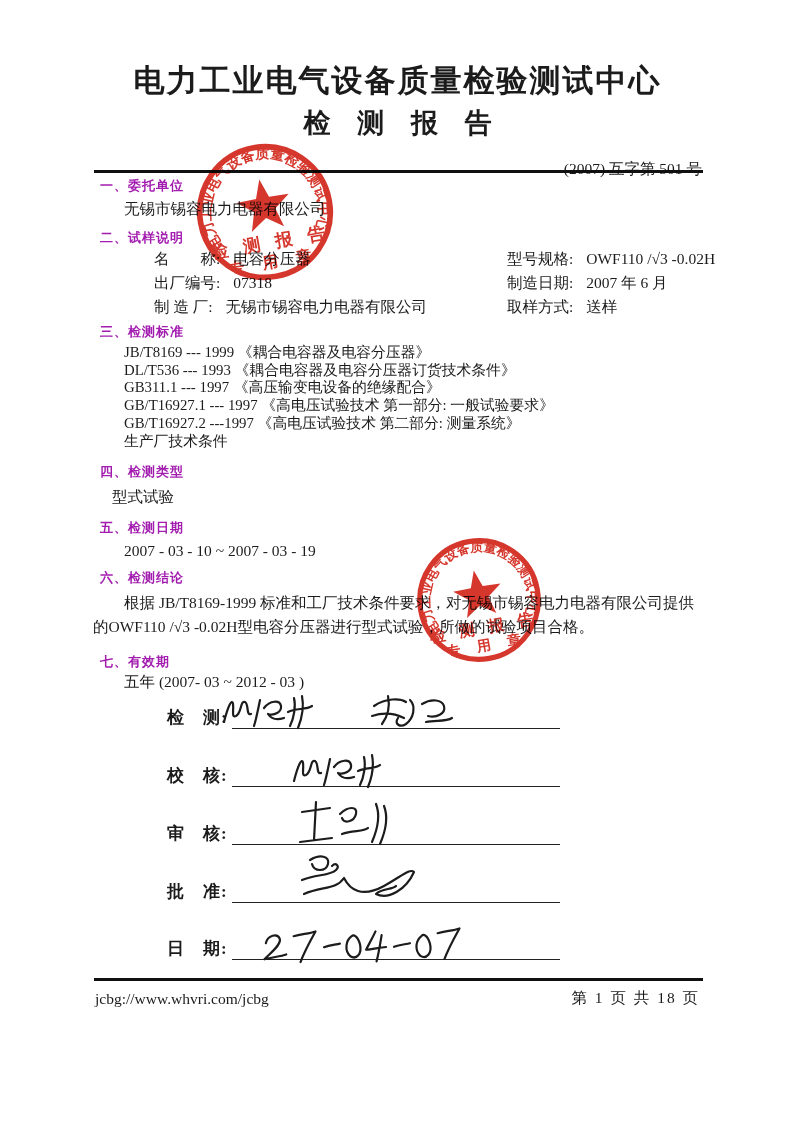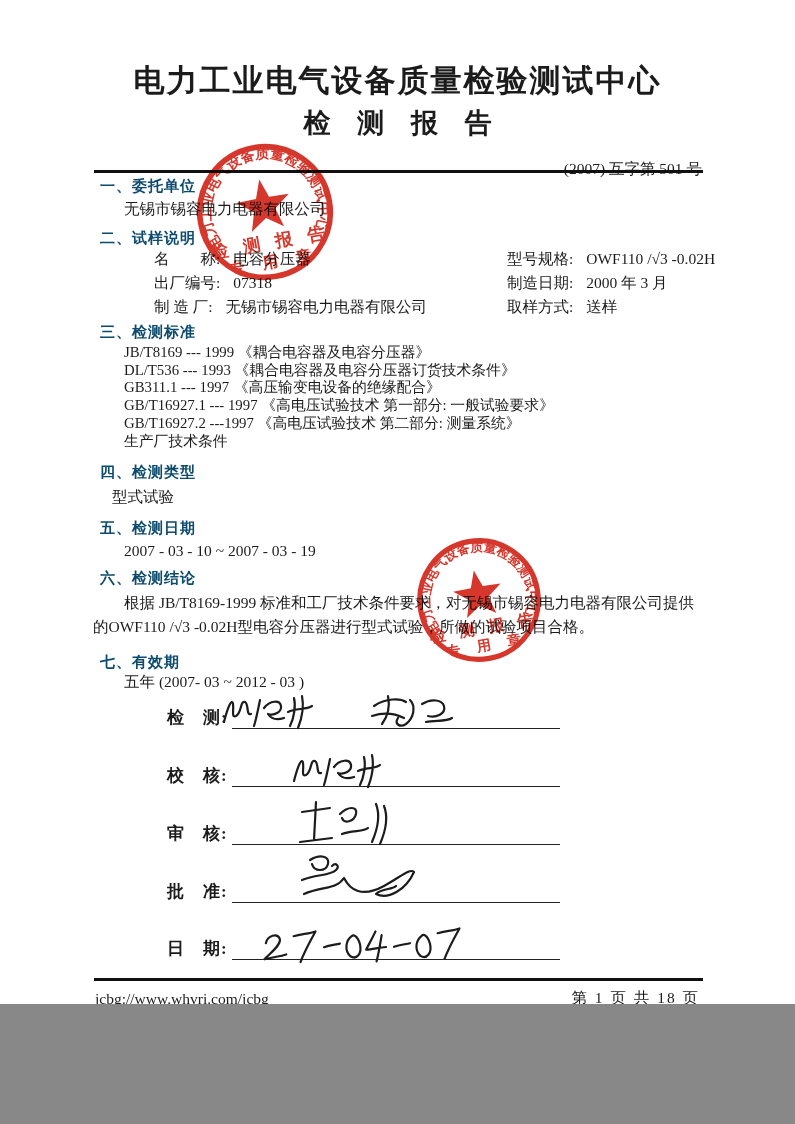--- a/index.html
+++ b/index.html
@@ -1,36 +1,36 @@
 <!DOCTYPE html>
 <html><head>
 <meta charset="utf-8">
 <style>
   * { margin:0; padding:0; box-sizing:border-box; }
   html,body { background:#888; }
   .page {
-    position:relative; width:795px; height:1004px; margin:0 auto;
+    position:relative; width:795px; height:1124px; margin:0 auto;
     background:#ffffff; overflow:hidden;
     font-family:"Liberation Serif", serif; color:#1b1b1b;
   }
   .abs { position:absolute; }
 
   
   .org-title { top:60px; left:0; right:0; text-align:center;
     font-size:31px; font-weight:700; letter-spacing:2px; }
   .doc-title { top:105px; left:0; right:0; text-align:center;
     font-size:27px; font-weight:700; letter-spacing:10px; text-indent:10px; }
   .report-no { top:146px; right:93px; font-size:15.5px;margin-top:13px; }
   .rule { background:#101010; height:3px; left:94px; width:609px; }
   .rule-top { top:170px; }
   .rule-bottom { top:978px; }
 
   
   .sec-head { left:100px; font-family:"Liberation Sans", sans-serif;
-    font-weight:700; font-size:15px; letter-spacing:1px; color:#0c4a6e; }
+    font-weight:700; font-size:13px; letter-spacing:1px; color:#a21caf; }
   .body-text { font-size:15.5px; line-height:19px; }
   .s1-content { left:124px; top:199px; }
   .col { line-height:18.5px; }
   .col .row { margin-bottom:5.5px; white-space:nowrap;margin-left:30px; }
   .col .lbl { }
   .col .val { margin-left:9px; }
   .left-col  { left:124px; top:250px; }
   .right-col { left:477px; top:250px; }
 
   .std-list { left:124px; top:344px; font-size:14.8px; line-height:17.7px; }
@@ -88,21 +88,21 @@
       <span class="val">无锡市锡容电力电器有限公司</span>
     </div>
   </div>
   <div class="abs body-text col right-col">
     <div class="row">
       <span class="lbl">型号规格:</span>
       <span class="val">OWF110 /√3 -0.02H</span>
     </div>
     <div class="row">
       <span class="lbl">制造日期:</span>
-      <span class="val">2000 年 3 月</span>
+      <span class="val">2007 年 6 月</span>
     </div>
     <div class="row">
       <span class="lbl">取样方式:</span>
       <span class="val">送样</span>
     </div>
   </div>
 
   <div class="abs sec-head" style="top:323px">三、检测标准</div>
   <div class="abs std-list">
     <div class="std-row">

